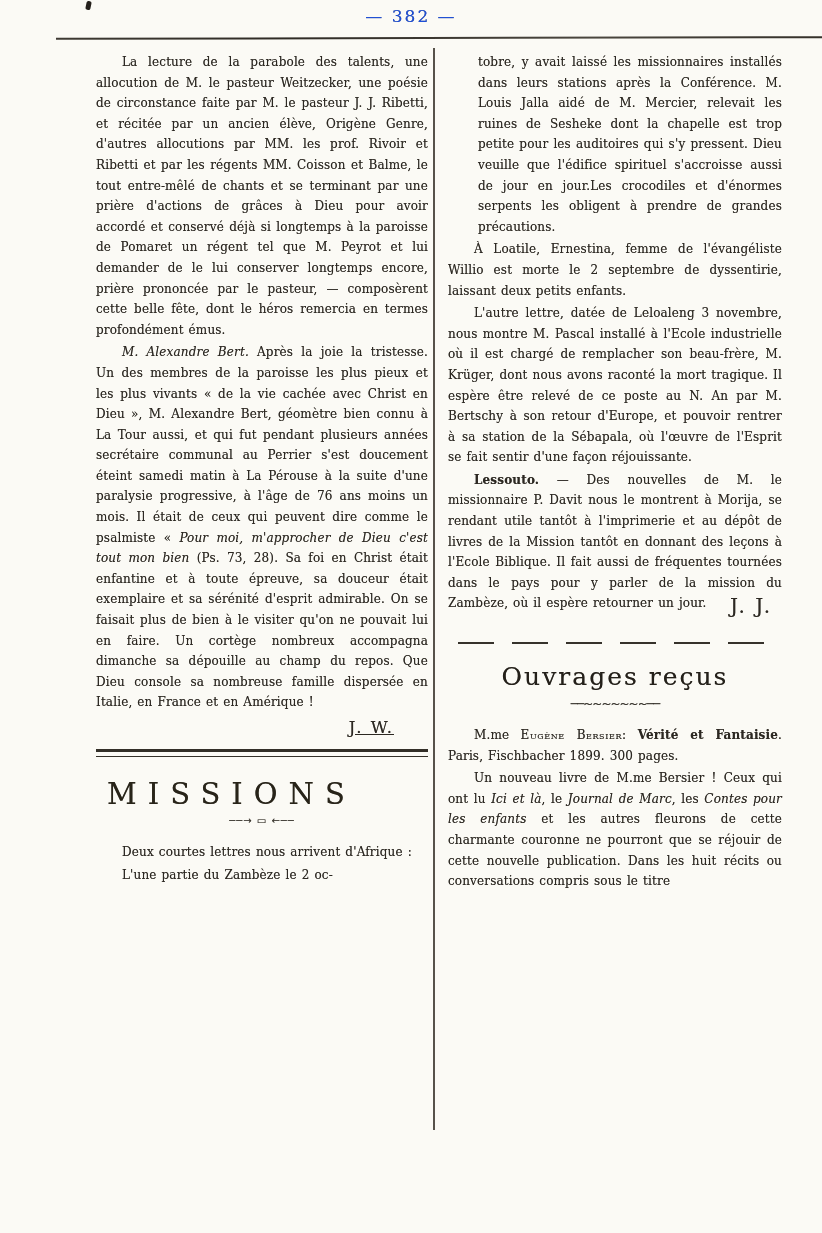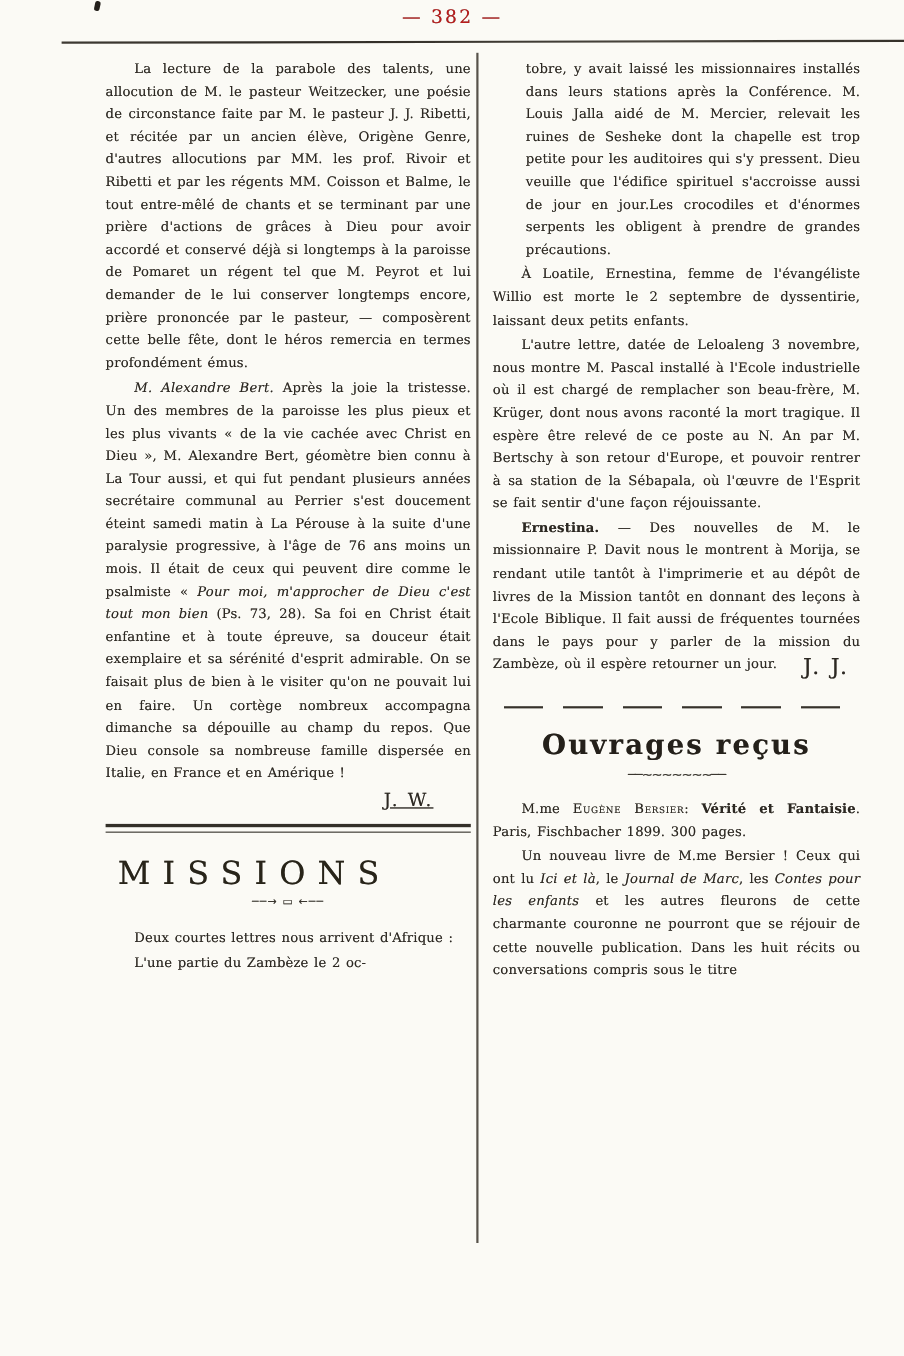--- a/index.html
+++ b/index.html
@@ -14,21 +14,21 @@
     color:#2c2822;
     overflow:hidden;
     text-shadow:0 0 0.4px rgba(44,40,34,0.55);
   }
   .ink-speck{
     position:absolute;left:86px;top:1px;width:5px;height:9px;
     background:#24201b;transform:rotate(12deg);border-radius:2px;
   }
   .page-number{
     position:absolute;top:6px;left:0;width:100%;
-    text-align:center;font-size:17px;letter-spacing:2px;color:#b91c1c;
+    text-align:center;font-size:17px;letter-spacing:2px;color:#1d4ed8;
   }
   .header-rule{
     position:absolute;top:37px;left:56px;width:766px;height:2px;
     background:linear-gradient(90deg,#3e3a33 0%,#2f2b25 30%,#4a463e 70%,#35312a 100%);
     transform:rotate(-0.12deg);
   }
   .column-divider{
     position:absolute;left:433px;top:48px;width:1.5px;height:1082px;
     background:#57524a;
   }
@@ -84,21 +84,21 @@
     font-size:12px;letter-spacing:-1px;margin:0 0 14px 0;
   }
   .rule-dashed{
     height:2px;width:94%;
     margin:26px auto 18px auto;
     background:repeating-linear-gradient(90deg,#36322b 0px,#36322b 36px,transparent 36px,transparent 54px);
   }
   .ouvrages-heading{
     margin:4px 0 6px 0;
     text-align:center;
-    font-size:25px;font-weight:bold;
+    font-size:25px;font-weight:normal;
     letter-spacing:2px;
     color:#24201a;
   }
 </style>
 </head>
 <body>
 
 <div class="page">
 
   <div class="ink-speck"></div>
@@ -117,21 +117,21 @@
     <h1 class="missions-heading">MISSIONS</h1>
     <div class="ornament">──→ ▭ ←──</div>
     <p class="body-text">Deux courtes lettres nous arrivent d'Afrique :</p>
     <p class="body-text">L'une partie du Zambèze le 2 oc-</p>
   </div>
 
   <div class="col col-right">
     <p class="body-text no-indent">tobre, y avait laissé les missionnaires installés dans leurs stations après la Conférence. M. Louis Jalla aidé de M. Mercier, relevait les ruines de Sesheke dont la chapelle est trop petite pour les auditoires qui s'y pressent. Dieu veuille que l'édifice spirituel s'accroisse aussi de jour en jour.Les crocodiles et d'énormes serpents les obligent à prendre de grandes précautions.</p>
     <p class="body-text">À Loatile, Ernestina, femme de l'évangéliste Willio est morte le 2 septembre de dyssentirie, laissant deux petits enfants.</p>
     <p class="body-text">L'autre lettre, datée de Leloaleng 3 novembre, nous montre M. Pascal installé à l'Ecole industrielle où il est chargé de remplacher son beau-frère, M. Krüger, dont nous avons raconté la mort tragique. Il espère être relevé de ce poste au N. An par M. Bertschy à son retour d'Europe, et pouvoir rentrer à sa station de la Sébapala, où l'œuvre de l'Esprit se fait sentir d'une façon réjouissante.</p>
-    <p class="body-text"><span class="bold">Ernestina.</span><span> — Des nouvelles de M. le missionnaire P. Davit nous le montrent à Morija, se rendant utile tantôt à l'imprimerie et au dépôt de livres de la Mission tantôt en donnant des leçons à l'Ecole Biblique. Il fait aussi de fréquentes tournées dans le pays pour y parler de la mission du Zambèze, où il espère retourner un jour.</span></p>
+    <p class="body-text"><span class="bold">Lessouto.</span><span> — Des nouvelles de M. le missionnaire P. Davit nous le montrent à Morija, se rendant utile tantôt à l'imprimerie et au dépôt de livres de la Mission tantôt en donnant des leçons à l'Ecole Biblique. Il fait aussi de fréquentes tournées dans le pays pour y parler de la mission du Zambèze, où il espère retourner un jour.</span></p>
     <div class="signature-inline">J. J.</div>
     <div class="rule-dashed"></div>
     <h2 class="ouvrages-heading">Ouvrages reçus</h2>
     <div class="ornament wave-ornament">──~~~~~~~──</div>
     <p class="body-text"><span>M.me </span><span class="smallcaps">Eugène Bersier</span><span>: </span><span class="bold">Vérité et Fantaisie</span><span>. Paris, Fischbacher 1899. 300 pages.</span></p>
     <p class="body-text"><span>Un nouveau livre de M.me Bersier ! Ceux qui ont lu </span><span class="italic">Ici et là</span><span>, le </span><span class="italic">Journal de Marc</span><span>, les </span><span class="italic">Contes pour les enfants</span><span> et les autres fleurons de cette charmante couronne ne pourront que se réjouir de cette nouvelle publication. Dans les huit récits ou conversations compris sous le titre</span></p>
   </div>
 
 </div>
 

